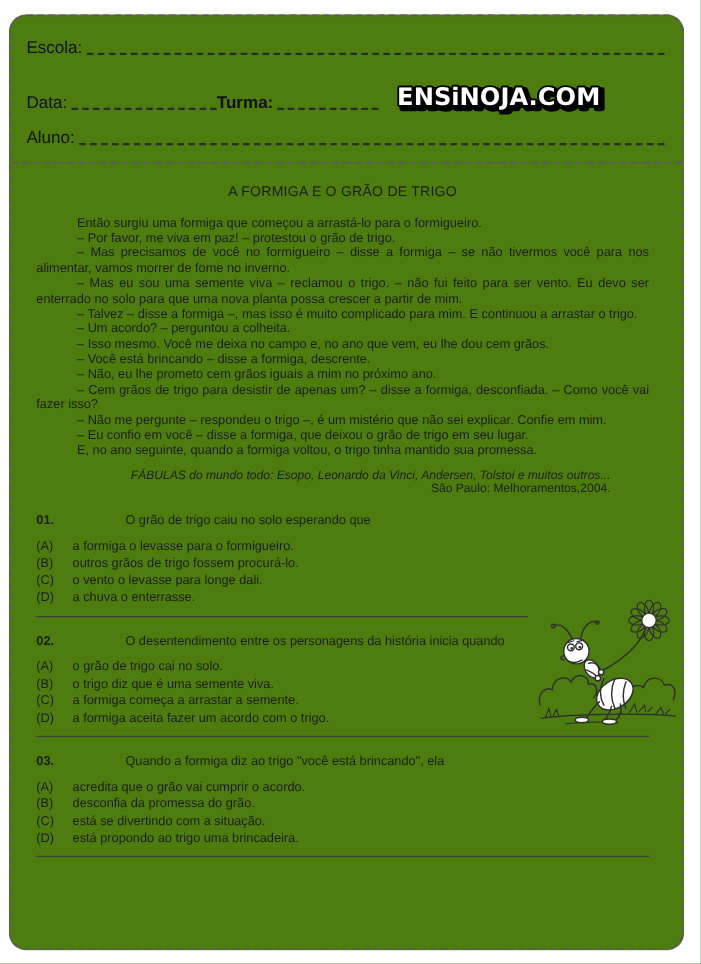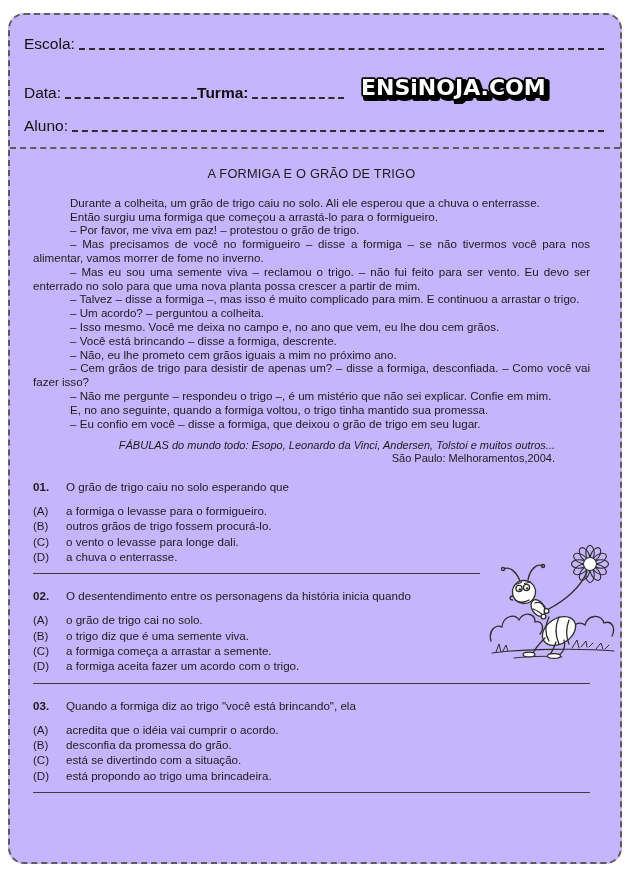--- a/index.html
+++ b/index.html
@@ -2,21 +2,21 @@
 <html><head>
 <meta charset="utf-8">
 <style>
   html,body{margin:0;padding:0;}
   body{
     width:637px;height:876px;position:relative;background:#ffffff;
     font-family:"Liberation Sans","DejaVu Sans",sans-serif;color:#1c1c1c;
   }
   .sheet{
     position:absolute;left:8px;top:13px;width:614px;height:851px;
-    border:2px dashed #5c5c5c;border-radius:16px;box-sizing:border-box;background:#c4b5fd;
+    border:2px dashed #5c5c5c;border-radius:16px;box-sizing:border-box;background:#4d7c0f;
   }
   
   .hdr{
     box-sizing:border-box;height:134px;border-bottom:2px dashed #5c5c5c;
     padding:20px 16px 12px 14px;display:flex;flex-direction:column;justify-content:space-between;
   }
   .hrow{display:flex;align-items:flex-end;font-size:15.5px;color:#111;}
   .lbl{white-space:nowrap;padding-right:4px;line-height:18px;}
   .fill{border-bottom:2px dashed #2b2b2b;height:0;margin-bottom:3px;}
   .grow{flex:1;}
@@ -25,21 +25,21 @@
   .turma-lbl{font-weight:bold;}
   .logo-wrap{margin-left:16px;margin-bottom:-6px;}
   
   .content{padding:18px 30px 0 23px;font-size:11.6px;line-height:13.8px;}
   .title{text-align:center;font-weight:normal;font-size:12.8px;margin:0 0 15px 0;letter-spacing:.2px;}
   .para{margin:0;text-indent:37px;text-align:justify;}
   .cite{margin-top:9px;text-align:right;padding-right:35px;font-size:11px;line-height:12.8px;}
   .cite-l1{font-style:italic;}
   
   .q{padding-top:15px;}
-  .qrow{display:flex;margin-bottom:9px;}
+  .qrow{display:flex;margin-bottom:9px;gap:48px;}
   .qnum{font-weight:bold;flex:0 0 33px;}
   .qtext{flex:1;}
   .orow{display:flex;line-height:15.4px;}
   .olet{flex:0 0 33px;}
   .qdiv{border:0;border-top:1.5px solid #3d3d3d;margin:9px 0 0 0;width:100%;}
   .qdiv.short{width:447px;margin-left:0;}
   
   .ant{position:absolute;left:478px;top:530px;}
 </style>
 </head>
@@ -66,34 +66,33 @@
     </div>
     <div class="hrow">
       <span class="lbl">Aluno:</span>
       <span class="fill grow"></span>
     </div>
   </div>
 
   <div class="content">
     <h1 class="title">A FORMIGA E O GRÃO DE TRIGO</h1>
 
-    <p class="para">Durante a colheita, um grão de trigo caiu no solo. Ali ele esperou que a chuva o enterrasse.</p>
     <p class="para">Então surgiu uma formiga que começou a arrastá-lo para o formigueiro.</p>
     <p class="para">– Por favor, me viva em paz! – protestou o grão de trigo.</p>
     <p class="para">– Mas precisamos de você no formigueiro – disse a formiga – se não tivermos você para nos alimentar, vamos morrer de fome no inverno.</p>
     <p class="para">– Mas eu sou uma semente viva – reclamou o trigo. – não fui feito para ser vento. Eu devo ser enterrado no solo para que uma nova planta possa crescer a partir de mim.</p>
     <p class="para">– Talvez – disse a formiga –, mas isso é muito complicado para mim. E continuou a arrastar o trigo.</p>
     <p class="para">– Um acordo? – perguntou a colheita.</p>
     <p class="para">– Isso mesmo. Você me deixa no campo e, no ano que vem, eu lhe dou cem grãos.</p>
     <p class="para">– Você está brincando – disse a formiga, descrente.</p>
     <p class="para">– Não, eu lhe prometo cem grãos iguais a mim no próximo ano.</p>
     <p class="para">– Cem grãos de trigo para desistir de apenas um? – disse a formiga, desconfiada. – Como você vai fazer isso?</p>
     <p class="para">– Não me pergunte – respondeu o trigo –, é um mistério que não sei explicar. Confie em mim.</p>
+    <p class="para">– Eu confio em você – disse a formiga, que deixou o grão de trigo em seu lugar.</p>
     <p class="para">E, no ano seguinte, quando a formiga voltou, o trigo tinha mantido sua promessa.</p>
-    <p class="para">– Eu confio em você – disse a formiga, que deixou o grão de trigo em seu lugar.</p>
 
     <div class="cite">
       <div class="cite-l1">FÁBULAS do mundo todo: Esopo, Leonardo da Vinci, Andersen, Tolstoi e muitos outros...</div>
       <div>São Paulo: Melhoramentos,2004.</div>
     </div>
 
     <div class="q">
       <div class="qrow">
         <span class="qnum">01.</span>
         <span class="qtext">O grão de trigo caiu no solo esperando que</span>
@@ -141,21 +140,21 @@
       <hr class="qdiv">
     </div>
 
     <div class="q">
       <div class="qrow">
         <span class="qnum">03.</span>
         <span class="qtext">Quando a formiga diz ao trigo "você está brincando", ela</span>
       </div>
       <div class="orow">
         <span class="olet">(A)</span>
-        <span>acredita que o idéia vai cumprir o acordo.</span>
+        <span>acredita que o grão vai cumprir o acordo.</span>
       </div>
       <div class="orow">
         <span class="olet">(B)</span>
         <span>desconfia da promessa do grão.</span>
       </div>
       <div class="orow">
         <span class="olet">(C)</span>
         <span>está se divertindo com a situação.</span>
       </div>
       <div class="orow">

